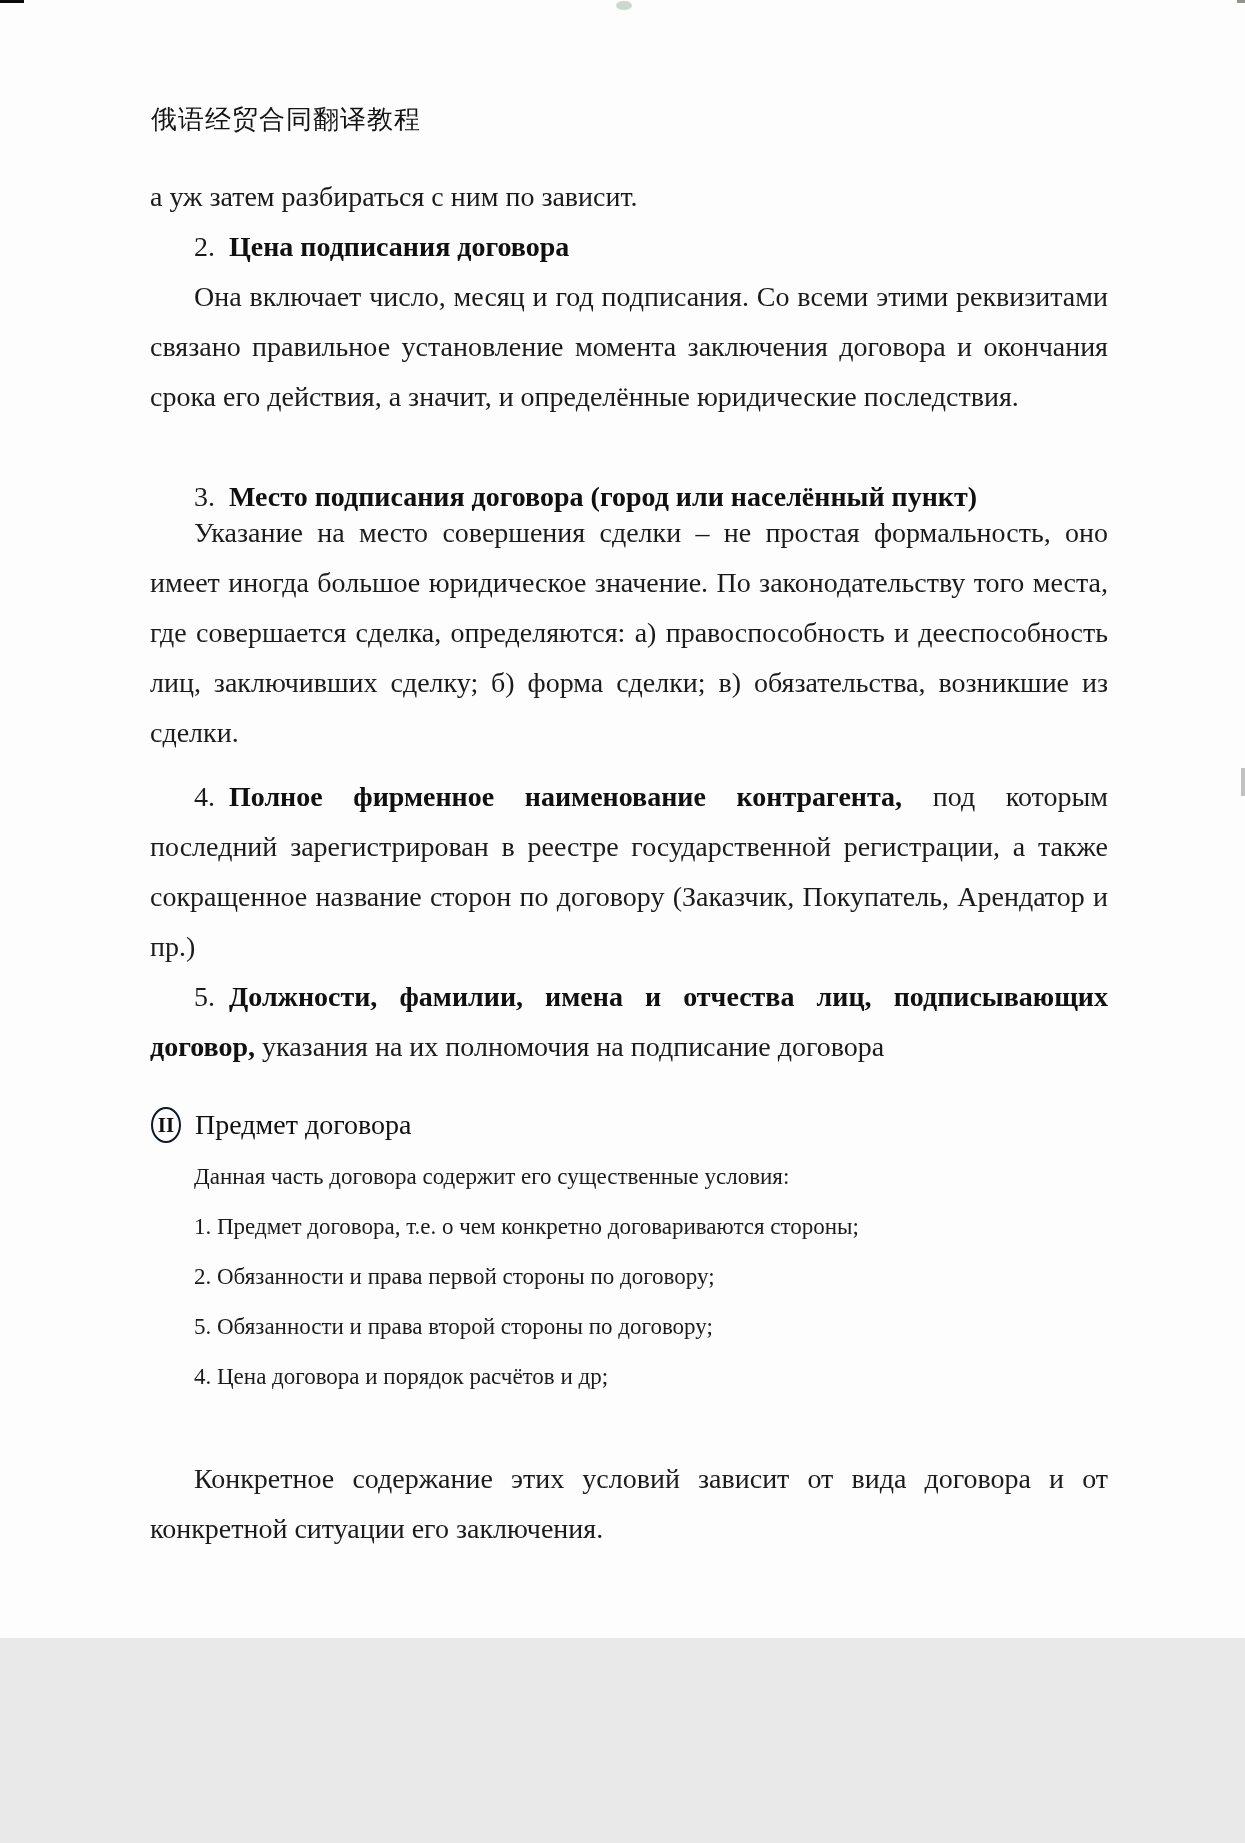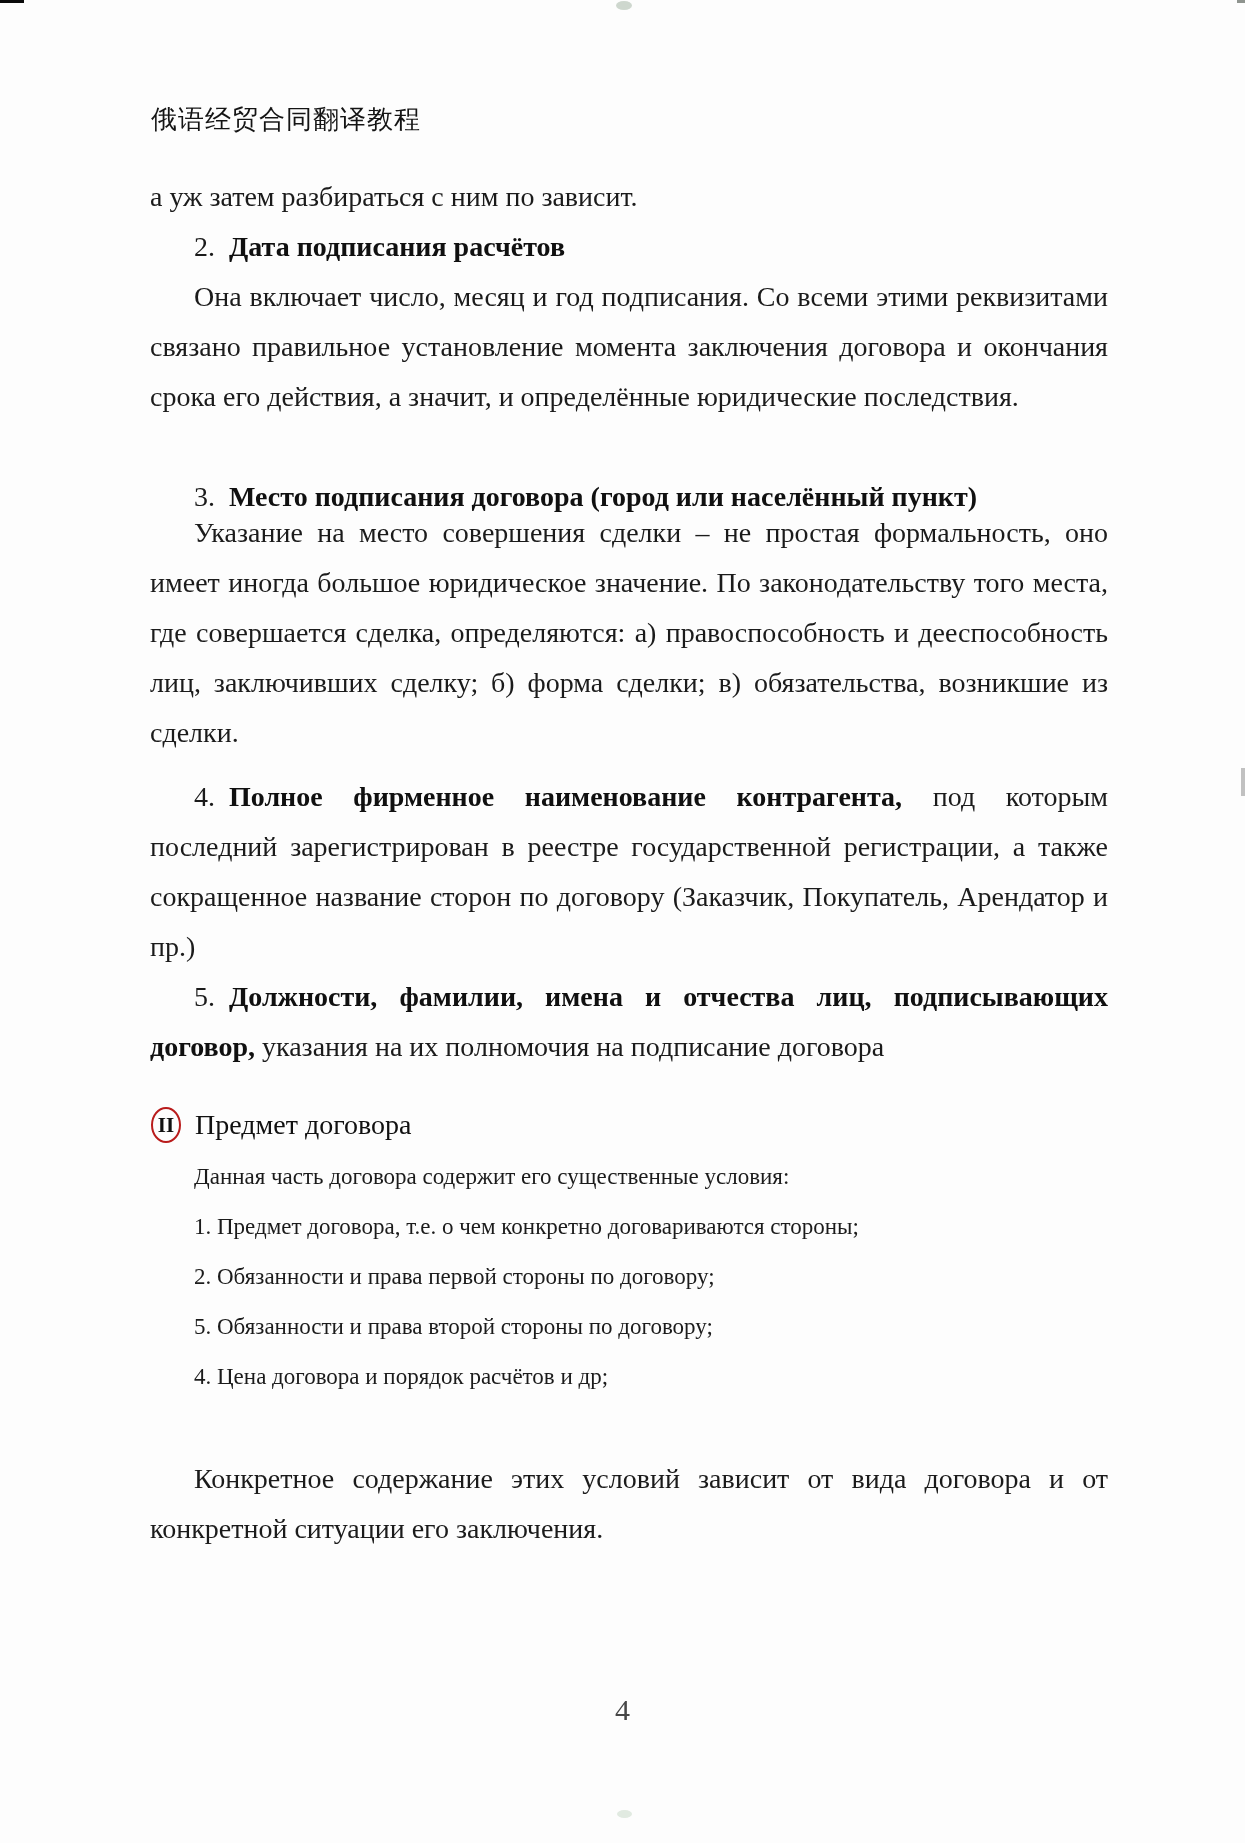--- a/index.html
+++ b/index.html
@@ -1,18 +1,18 @@
 <!DOCTYPE html>
 <html><head>
 <meta charset="utf-8">
 <style>
   html,body { margin:0; padding:0; background:#e9e9e9; }
   .page {
     position:relative;
-    width:1245px; height:1843px;
+    width:1245px; height:1638px;
     margin:0 auto;
     background:#fdfdfd;
     font-family:"Liberation Serif","DejaVu Serif",serif;
     color:#1b1b1b;
     overflow:hidden;
   }
   
   .art { position:absolute; }
   .art-topleft    { left:0; top:0; width:24px; height:3px; background:#0a0a0a; }
   .art-topcenter  { left:616px; top:1px; width:16px; height:9px; background:rgba(168,184,168,0.55); border-radius:50%; }
@@ -43,21 +43,21 @@
   .p-item2  { top:272px; }
   .h-item3  { top:472px; }
   .p-item3  { top:508px; }
   .p-item4  { top:772px; }
   .p-item5  { top:972px; }
 
   .section2 { position:absolute; left:150px; top:1100px; width:958px; height:50px; }
   .roman-circle {
     position:absolute; left:1px; top:7px;
     width:26px; height:32px;
-    border:2px solid #b91c1c; border-radius:50%;
+    border:2px solid #0f172a; border-radius:50%;
     display:flex; align-items:center; justify-content:center;
     font-weight:bold; font-size:21px; color:#101010;
   }
   .s2-title {
     position:absolute; left:45px; top:0;
     font-size:28px; line-height:50px; font-weight:normal; color:#101010;
   }
 
   .list2 { position:absolute; left:150px; top:1152px; width:958px; }
   .list2 p { margin:0; padding-left:44px; font-size:23px; line-height:50px; }
@@ -77,21 +77,21 @@
   <div class="art art-topleft"></div>
   <div class="art art-topcenter"></div>
   <div class="art art-topright"></div>
   <div class="art art-rightedge"></div>
   <div class="art art-bottomcenter"></div>
 
   <div class="header-cn">俄语经贸合同翻译教程</div>
 
   <p class="tblock single p-intro">а уж затем разбираться с ним по зависит.</p>
 
-  <p class="tblock heading h-item2"><span class="num">2.</span><span class="bold">Дата подписания расчётов</span></p>
+  <p class="tblock heading h-item2"><span class="num">2.</span><span class="bold">Цена подписания договора</span></p>
 
   <p class="tblock para p-item2">Она включает число, месяц и год подписания. Со всеми этими реквизитами связано правильное установление момента заключения договора и окончания срока его действия, а значит, и определённые юридические последствия.</p>
 
   <p class="tblock heading h-item3"><span class="num">3.</span><span class="bold">Место подписания договора (город или населённый пункт)</span></p>
 
   <p class="tblock para p-item3">Указание на место совершения сделки – не простая формальность, оно имеет иногда большое юридическое значение. По законодательству того места, где совершается сделка, определяются: а) правоспособность и дееспособность лиц, заключивших сделку; б) форма сделки; в) обязательства, возникшие из сделки.</p>
 
   <p class="tblock para p-item4"><span class="num">4.</span><span class="bold">Полное фирменное наименование контрагента,</span>
 <span>под которым последний зарегистрирован в реестре государственной регистрации, а также сокращенное название сторон по договору (Заказчик, Покупатель, Арендатор и пр.)</span></p>
 

